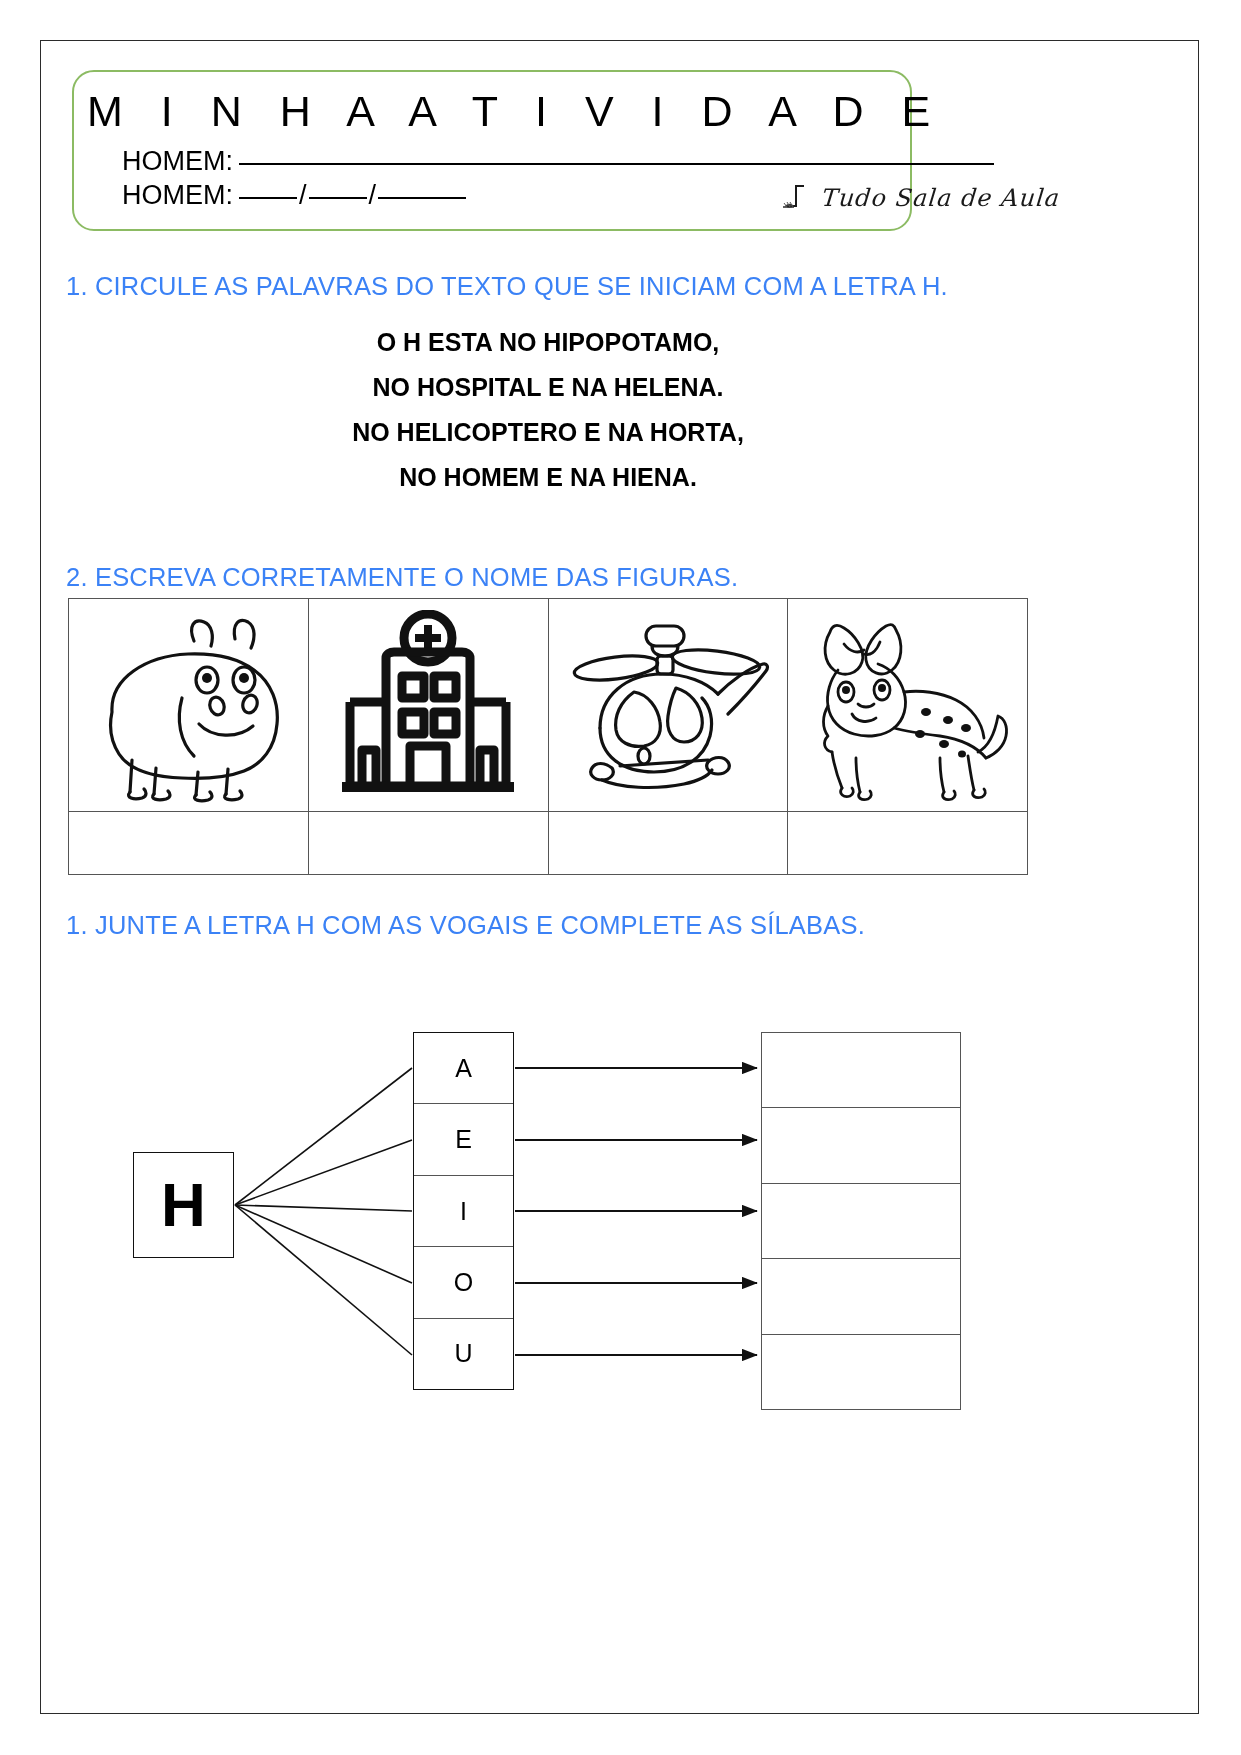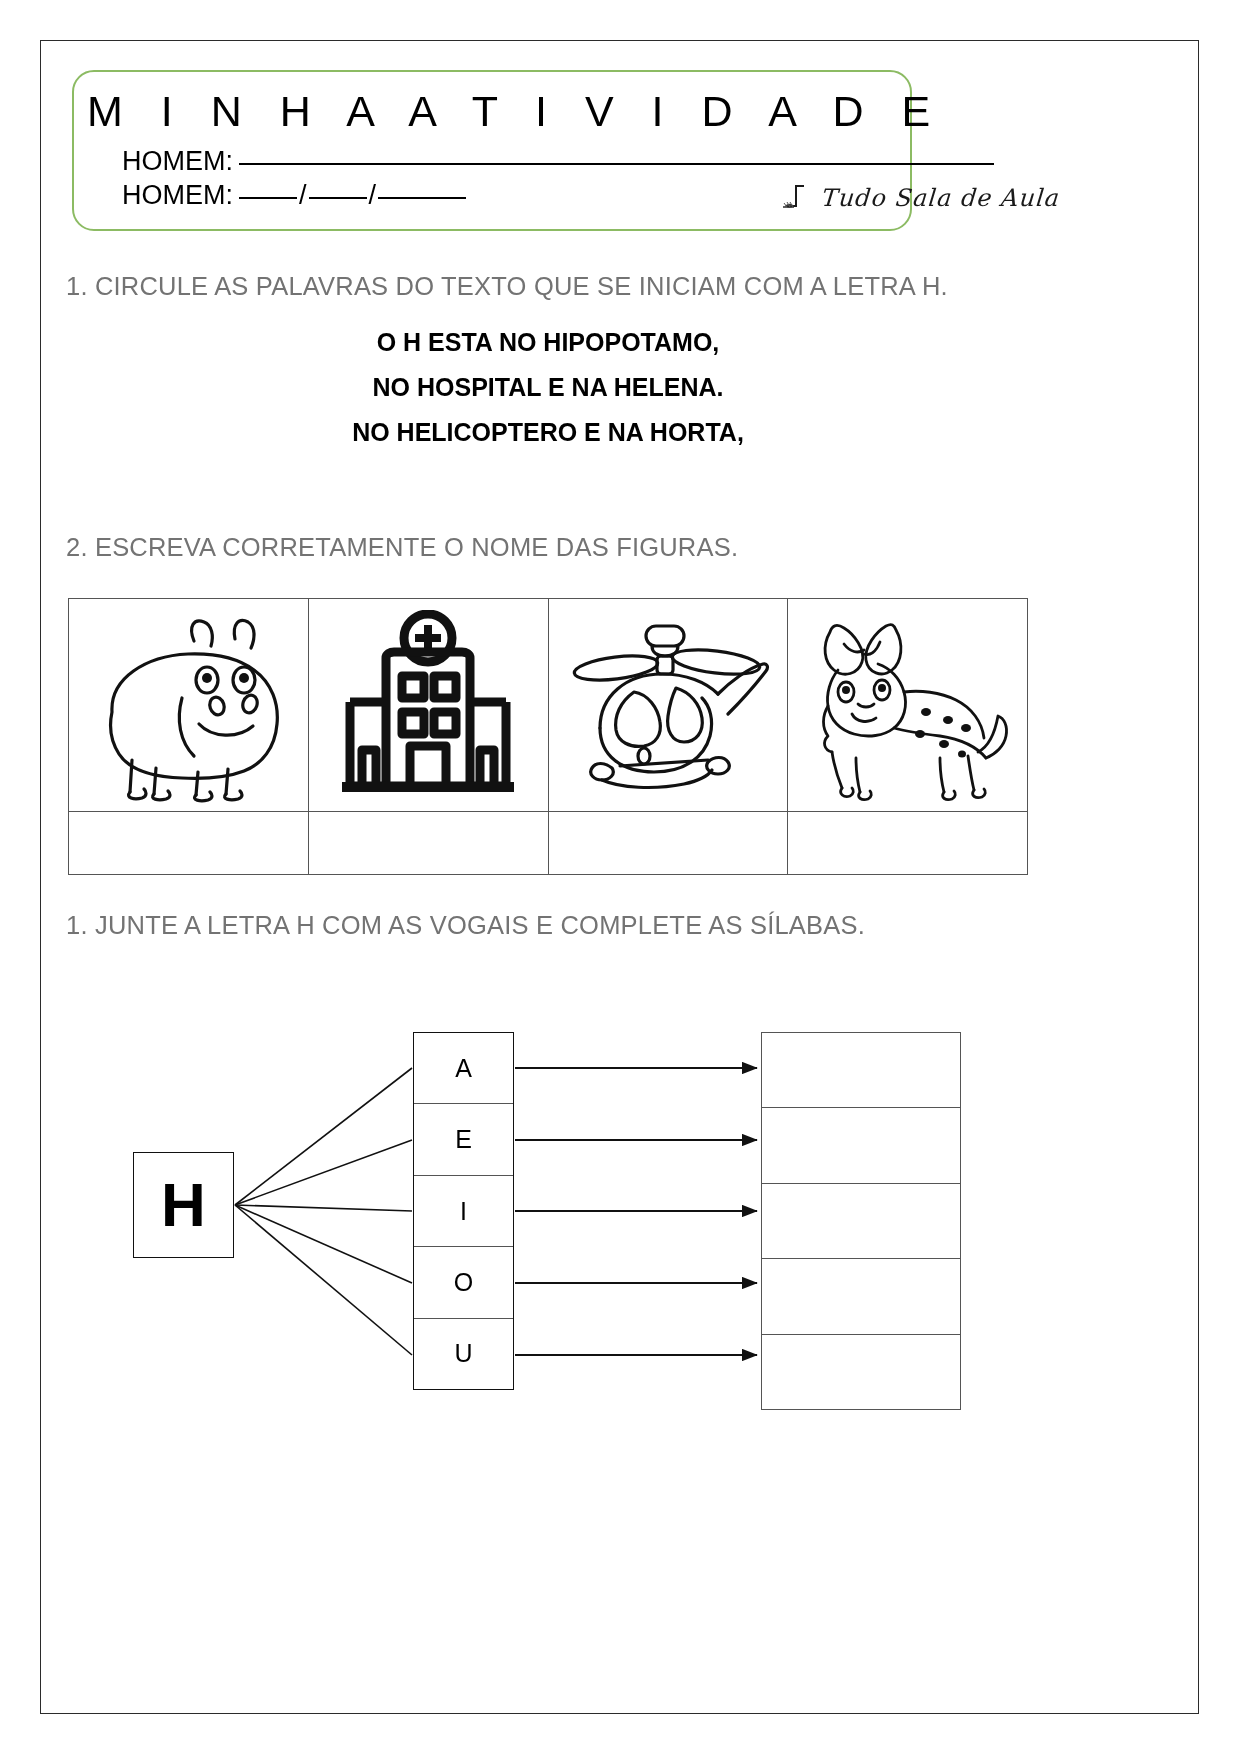--- a/index.html
+++ b/index.html
@@ -96,24 +96,24 @@
     transform: skewX(-6deg);
   }
 
   
   .q-heading {
     position: absolute;
     font-size: 25.5px;
     font-weight: 400;
     letter-spacing: 0.2px;
     white-space: nowrap;
-    color: #737373;
+    color: #3b82f6;
   }
   #q1-heading { left: 66px; top: 272px; }
-  #q2-heading { left: 66px; top: 533px; }
+  #q2-heading { left: 66px; top: 563px; }
   #q3-heading { left: 66px; top: 911px; }
 
   
   .poem {
     position: absolute;
     left: 68px;
     top: 330px;
     width: 960px;
     text-align: center;
   }
@@ -254,20 +254,21 @@
     </span>
     <span class="brand-text">Tudo Sala de Aula</span>
   </div>
 
   <div class="q-heading" id="q1-heading">1. CIRCULE AS PALAVRAS DO TEXTO QUE SE INICIAM COM A LETRA H.</div>
 
   <div class="poem">
     <div class="poem-line">O H ESTA NO HIPOPOTAMO,</div>
     <div class="poem-line">NO HOSPITAL E NA HELENA.</div>
     <div class="poem-line">NO HELICOPTERO E NA HORTA,</div>
+    <div class="poem-line">NO HOMEM E NA HIENA.</div>
   </div>
 
   <div class="q-heading" id="q2-heading">2. ESCREVA CORRETAMENTE O NOME DAS FIGURAS.</div>
 
   <table class="pic-table">
     <tbody>
         <tr>
       <td class="pic-cell">
         <span>
         <svg width="225" height="195" viewBox="0 0 225 195">

